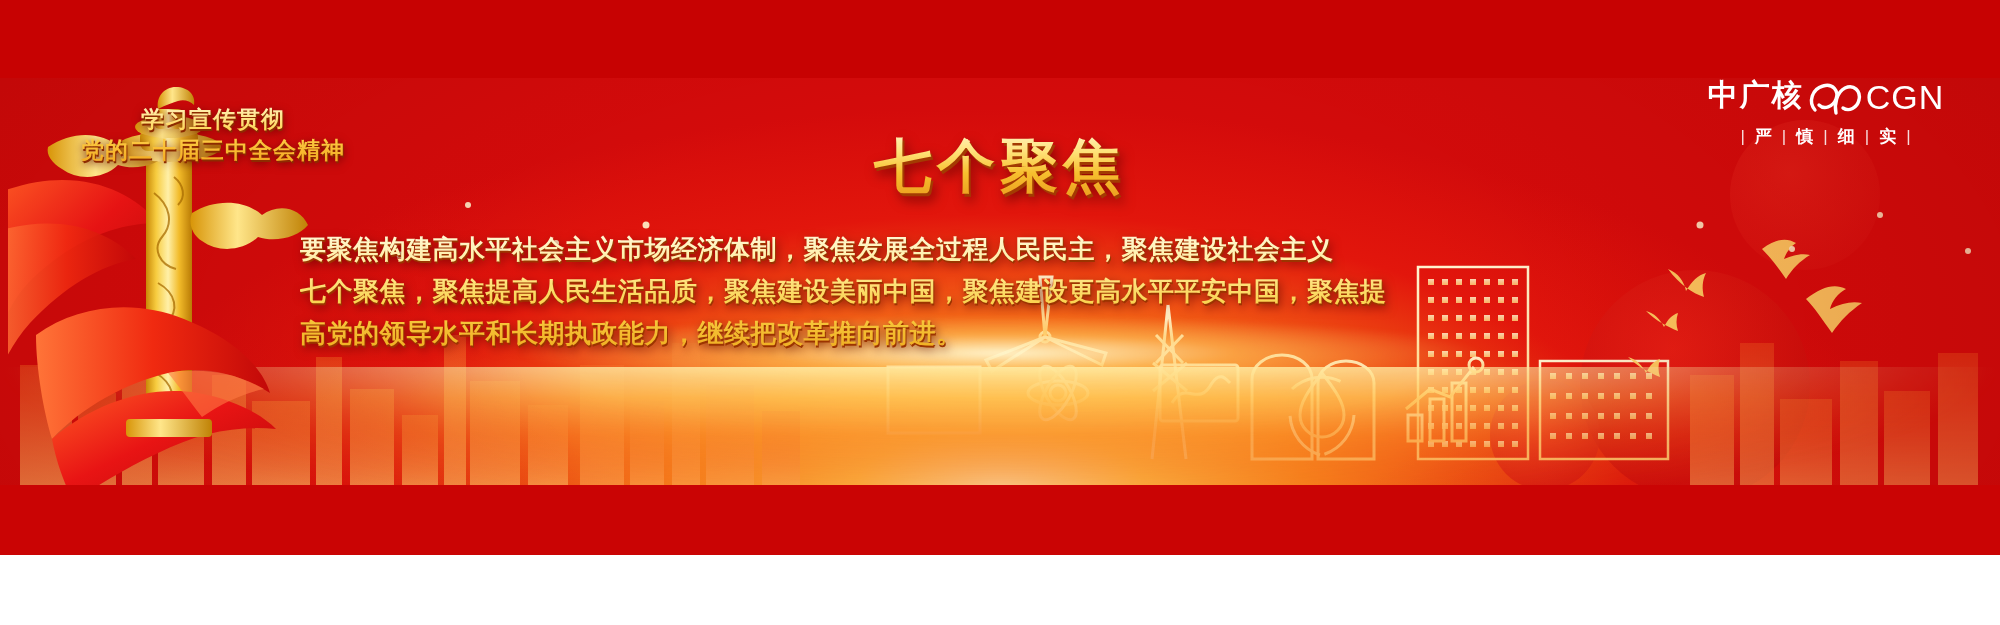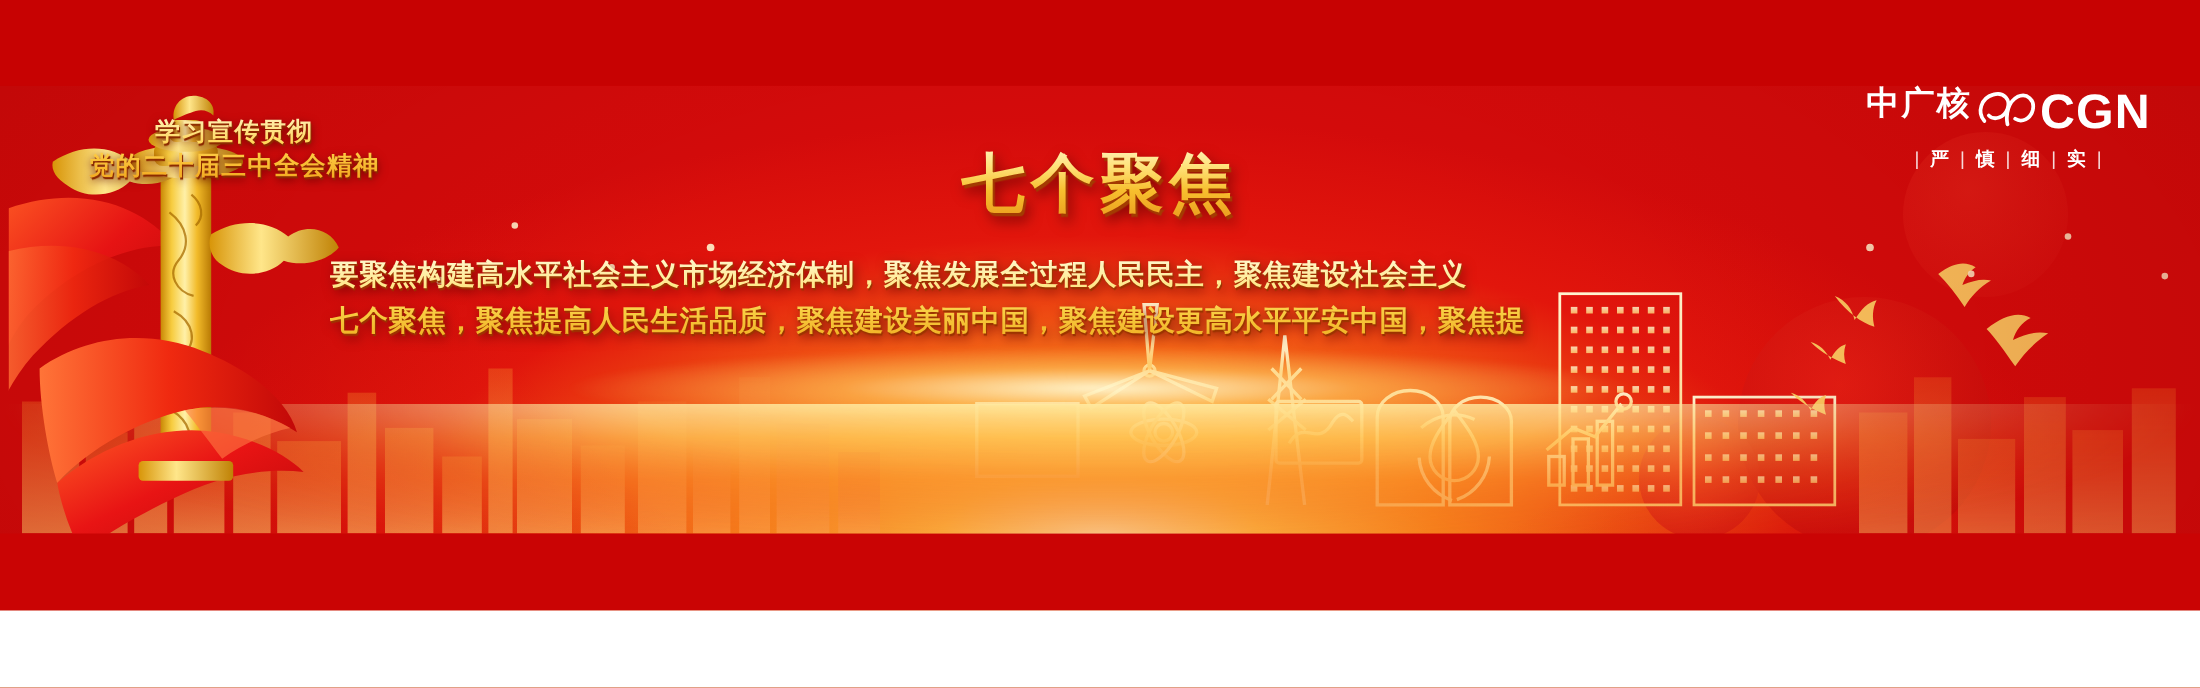--- a/index.html
+++ b/index.html
@@ -118,21 +118,21 @@
 
   
   .logo{position:absolute;right:44px;top:80px;width:260px;color:#fff;}
   .logo-row{display:flex;align-items:flex-start;justify-content:center;gap:2px;}
   .logo-cn{
     font-size:30px;font-weight:bold;letter-spacing:2px;color:#fff;line-height:1;
   }
   .logo-mark{width:58px;height:36px;flex:0 0 auto;}
   .logo-mark svg{display:block;width:100%;height:100%;}
   .logo-en{
-    font-size:44px;font-weight:bold;letter-spacing:1px;color:#fff;line-height:1;
+    font-size:34px;font-weight:normal;letter-spacing:1px;color:#fff;line-height:1;
     font-family:"Liberation Sans",sans-serif;
   }
   .logo-tag{
     margin-top:9px;display:flex;align-items:center;justify-content:center;
     font-size:17px;font-weight:bold;color:#fff;letter-spacing:1px;
   }
   .logo-tag span.ch{padding:0 9px;}
   .logo-tag span.sep{opacity:.85;font-weight:normal;}
 
   
@@ -495,20 +495,21 @@
   <div class="slogan">
     <div>学习宣传贯彻</div>
     <div>党的二十届三中全会精神</div>
   </div>
 
   <div class="title">七个聚焦</div>
 
   <div class="body-text">
     <p class="indent">要聚焦构建高水平社会主义市场经济体制，聚焦发展全过程人民民主，聚焦建设社会主义</p>
     <p>七个聚焦，聚焦提高人民生活品质，聚焦建设美丽中国，聚焦建设更高水平平安中国，聚焦提</p>
+    <p>高党的领导水平和长期执政能力，继续把改革推向前进。</p>
   </div>
 
   <div class="logo">
     <div class="logo-row">
       <span class="logo-cn">中广核</span>
       <span class="logo-mark">
         <svg viewBox="0 0 58 36">
           <g fill="none" stroke="#ffffff" stroke-width="3.4" stroke-linecap="round">
             <path d="M9 30 C2 22 6 9 17 6 C27 3 33 11 30 19 C27 27 18 30 13 25"></path>
             <path d="M30 33 C28 24 31 12 39 8 C48 4 55 11 53 20 C51 28 43 32 37 28"></path>

